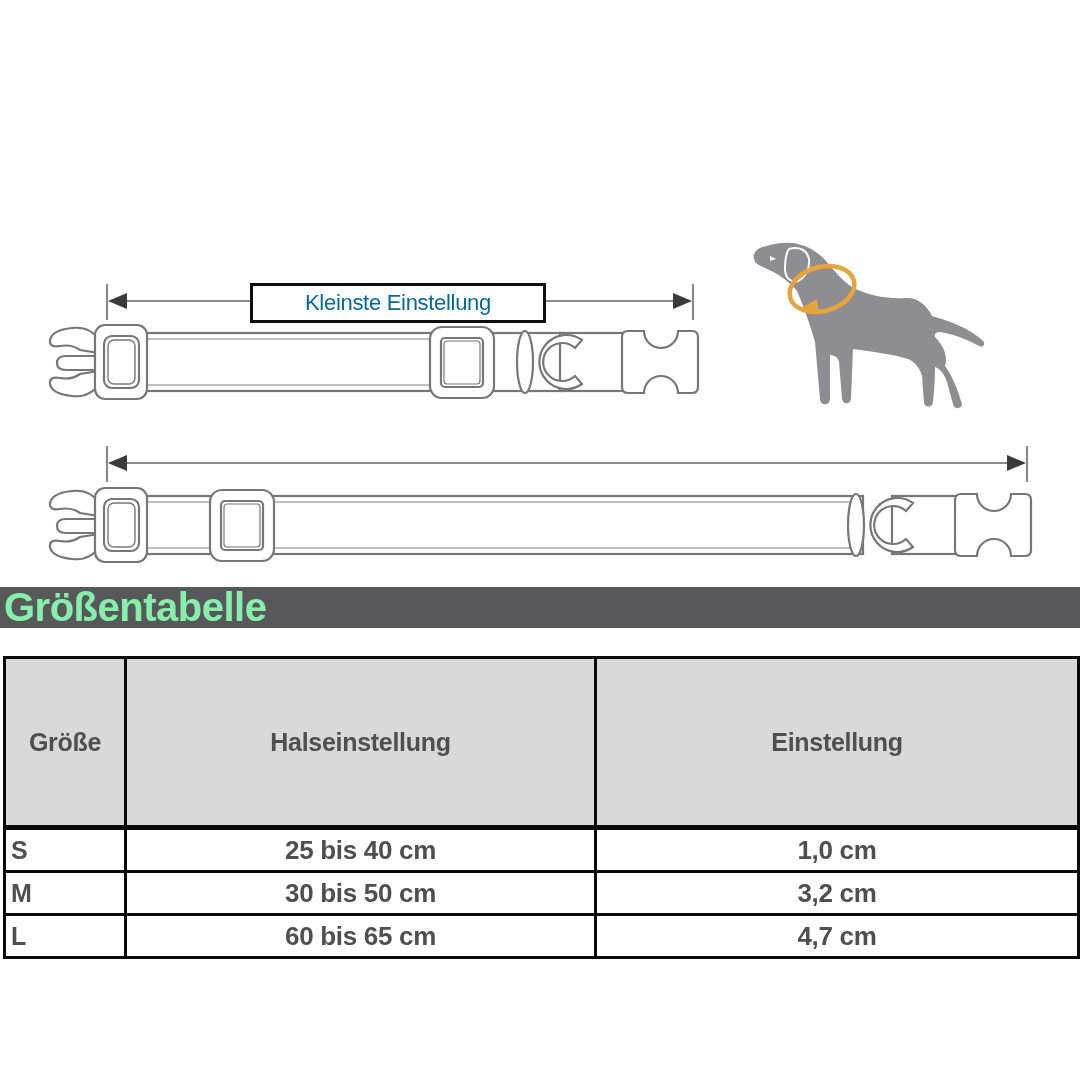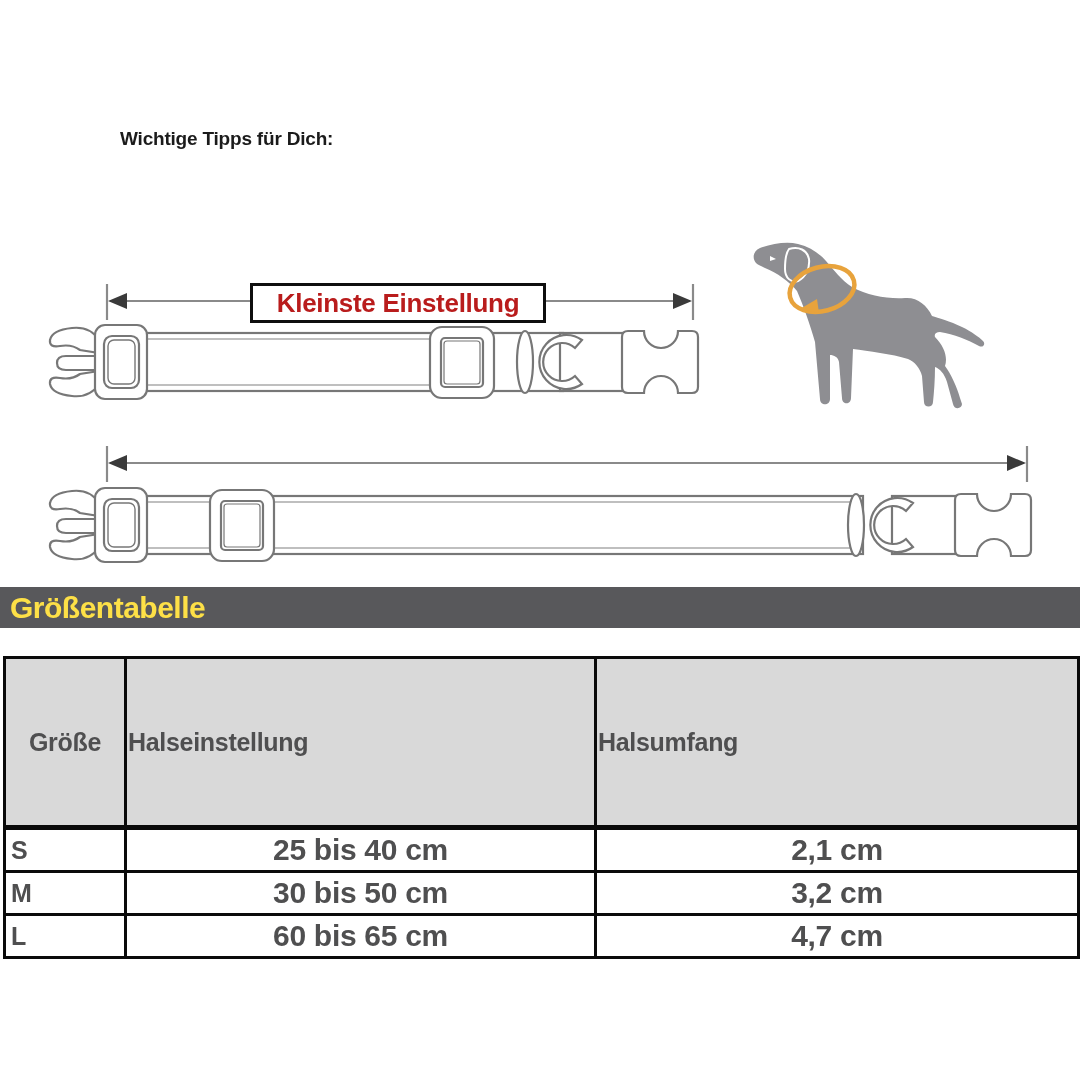--- a/index.html
+++ b/index.html
@@ -8,53 +8,52 @@
     font-family:"Liberation Sans", sans-serif;color:#1b1b1b;
   }
   
   .tips{position:absolute;left:120px;top:128px;width:640px;letter-spacing:-0.2px;}
   .tips .t-title{font-size:19px;font-weight:bold;margin-bottom:12px;}
   .tips .t-line{font-size:18.5px;font-weight:500;margin-bottom:13px;white-space:pre-wrap;}
   
   .dim-box{
     position:absolute;background:#ffffff;border:3px solid #0e0e0e;z-index:3;
     display:flex;align-items:center;justify-content:center;
-    font-size:26px;font-weight:700;letter-spacing:-0.3px;color:#b91c1c;
+    font-size:22px;font-weight:400;letter-spacing:-0.3px;color:#0369a1;
   }
   #dim-box-small{left:250px;top:283px;width:290px;height:34px;}
   #dim-box-large{left:408px;top:444px;width:297px;height:38px;}
   svg{position:absolute;}
   
   .section-bar{
     position:absolute;left:0;top:587px;width:1080px;height:41px;background:#58585b;
     display:flex;align-items:center;
   }
   .section-bar span{
-    color:#fde047;font-size:30px;font-weight:bold;letter-spacing:-0.5px;padding-left:10px;
+    color:#86efac;font-size:40px;font-weight:bold;letter-spacing:-0.5px;padding-left:4px;
   }
   .size-table{
     position:absolute;left:3px;top:656px;width:1074px;border-collapse:collapse;table-layout:fixed;
     color:#4f4f50;letter-spacing:-0.3px;
   }
   .size-table th,.size-table td{border:3px solid #0a0a0a;}
   .size-table th{
-    background:#d9d9d9;height:164px;font-size:25px;font-weight:bold;text-align:left;
+    background:#d9d9d9;height:164px;font-size:25px;font-weight:bold;text-align:center;
     border-bottom-width:5px;
   }
   .size-table th.col-size{text-align:center;margin-left:40px;}
-  .size-table td{background:#ffffff;height:40px;font-size:30px;font-weight:bold;text-align:center;padding:0;}
+  .size-table td{background:#ffffff;height:40px;font-size:26px;font-weight:bold;text-align:center;padding:0;}
   .size-table td.cell-size{text-align:left;padding-left:5px;font-size:25px;}
 </style>
 </head>
 <body>
 
 <div id="canvas">
 
   <div class="tips">
-    <div class="t-title">Wichtige Tipps für Dich:</div>
   </div>
 
   <svg style="left:745px;top:238px;" width="245" height="175" viewBox="745 238 245 175">
     <path fill="#8e8e92" d="
       M 756 263
       C 752 258 753 251 760 248
       C 772 244 786 241 798 244
       C 810 247 819 253 826 261
       C 834 270 841 280 852 287
       C 868 296 888 299 905 298
@@ -172,28 +171,28 @@
   <table class="size-table">
     <colgroup>
         <col style="width:121px">
         <col style="width:470px">
         <col style="width:483px">
       </colgroup>
     <thead>
       <tr>
         <th class="col-size">Größe</th>
         <th>Halseinstellung</th>
-        <th>Halsumfang</th>
+        <th>Einstellung</th>
       </tr>
     </thead>
     <tbody>
       <tr>
         <td class="cell-size">S</td>
         <td>25 bis 40 cm</td>
-        <td>2,1 cm</td>
+        <td>1,0 cm</td>
       </tr>
       <tr>
         <td class="cell-size">M</td>
         <td>30 bis 50 cm</td>
         <td>3,2 cm</td>
       </tr>
       <tr>
         <td class="cell-size">L</td>
         <td>60 bis 65 cm</td>
         <td>4,7 cm</td>

